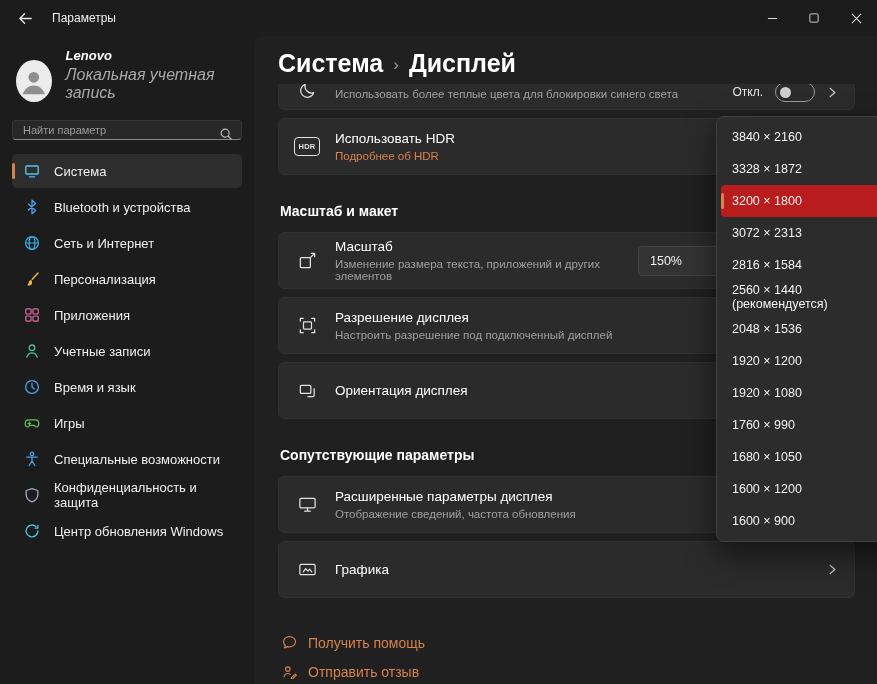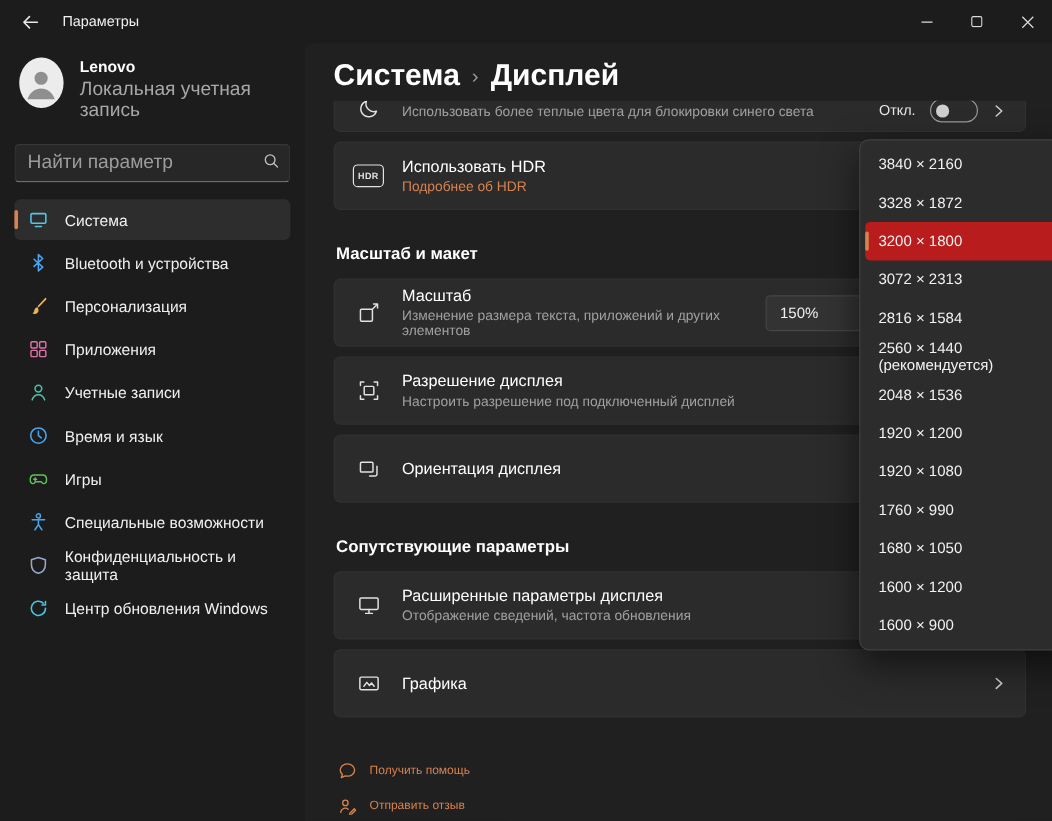--- a/index.html
+++ b/index.html
@@ -11,28 +11,28 @@
   
   .titlebar{height:36px;display:flex;align-items:center;padding-left:8px;position:relative;}
   .back-btn{width:34px;height:30px;display:flex;align-items:center;justify-content:center;
     border-radius:4px;color:#e8e8e8;cursor:pointer;}
   .tb-title{font-size:12px;margin-left:10px;color:#f0f0f0;}
   .window-controls{position:absolute;right:0;top:0;height:36px;display:flex;}
   .win-btn{width:42px;height:36px;display:flex;align-items:center;justify-content:center;color:#dcdcdc;}
 
   
   .sidebar{position:absolute;top:36px;left:0;width:254px;bottom:0;padding:6px 12px 0;}
-  .user{display:flex;align-items:flex-start;gap:14px;padding:6px 4px 16px;}
+  .user{display:flex;align-items:flex-end;gap:14px;padding:6px 4px 16px;font-style:italic;}
   .avatar{width:42px;height:42px;border-radius:50%;background:#ececec;display:flex;
     align-items:center;justify-content:center;overflow:hidden;}
   .user-name{font-size:13px;font-weight:700;}
   .user-sub{font-size:16px;color:#a8a8a8;margin-top:3px;}
   .search-wrap{position:relative;margin:2px 0 14px;}
-  .search-input{width:100%;height:32px;background:#272727;border:1px solid #363636;
-    border-bottom:1px solid #868686;border-radius:4px;color:#e8e8e8;font-size:16px;
+  .search-input{width:100%;height:20px;background:#272727;border:1px solid #363636;
+    border-bottom:1px solid #868686;border-radius:4px;color:#e8e8e8;font-size:11px;
     padding:0 30px 0 10px;outline:none;font-family:inherit;}
   .search-input::placeholder{color:#9c9c9c;}
   .search-icon{position:absolute;right:9px;top:7px;color:#bdbdbd;}
   .nav{display:flex;flex-direction:column;gap:2px;}
   .nav-item{height:34px;display:flex;align-items:center;gap:14px;padding:0 12px;border-radius:5px;
     font-size:13px;color:#f0f0f0;position:relative;cursor:pointer;}
   .nav-item.selected{background:#2d2d2d;}
   .nav-item.selected::before{content:"";position:absolute;left:0;top:9px;width:3px;height:16px;
     border-radius:2px;background:var(--accent,#d8824f);}
   .nav-icon{width:16px;height:16px;flex:0 0 16px;}
@@ -70,21 +70,21 @@
     padding:4px 3px;letter-spacing:.3px;color:#e2e2e2;}
   .link{color:var(--accent,#d8824f);font-size:11.5px;margin-top:4px;cursor:pointer;}
 
   .section-heading{font-size:14px;font-weight:700;margin:28px 0 13px;padding-left:2px;}
 
   .select-box{height:30px;width:200px;background:#333;border:1px solid #454545;border-radius:4px;
     display:flex;align-items:center;padding:0 11px;font-size:12.5px;color:#f0f0f0;cursor:pointer;}
 
   .footer{margin-top:30px;padding-left:4px;}
   .footer-link{display:flex;align-items:center;gap:11px;height:29px;color:var(--accent,#d8824f);
-    font-size:10px;cursor:pointer;width:max-content;}
+    font-size:14px;cursor:pointer;width:max-content;}
 
   
   .flyout{position:absolute;left:716px;top:116px;width:188px;background:#2c2c2c;
     border:1px solid #404040;border-radius:8px;padding:4px;z-index:40;
     box-shadow:0 12px 30px rgba(0,0,0,.55);}
   .flyout-item{height:32px;display:flex;align-items:center;padding:0 11px;border-radius:4px;
     font-size:12.5px;color:#f2f2f2;position:relative;cursor:pointer;}
   .flyout-item.selected{background:#b91c1c;}
   .flyout-item.selected::before{content:"";position:absolute;left:0;top:8px;width:3px;height:16px;
     border-radius:2px;background:var(--accent,#d8824f);}
@@ -162,20 +162,30 @@
         </span>
       <span>Система</span>
     </div>
     <div class="nav-item">
       <span class="nav-icon c-bt">
           <svg viewBox="0 0 16 16" width="16" height="16" fill="none" stroke="currentColor" stroke-width="1.3" stroke-linecap="round" stroke-linejoin="round">
             <path d="M8 1.2v13.6l3.6-3.2L4.4 5M8 1.2l3.6 3.2-7.2 6.6"></path>
           </svg>
         </span>
       <span>Bluetooth и устройства</span>
+    </div>
+    <div class="nav-item">
+      <span class="nav-icon c-net">
+          <svg viewBox="0 0 16 16" width="16" height="16" fill="none" stroke="currentColor" stroke-width="1.2" stroke-linecap="round">
+            <circle cx="8" cy="8" r="6.4"></circle>
+            <ellipse cx="8" cy="8" rx="2.9" ry="6.4"></ellipse>
+            <path d="M1.8 8h12.4"></path>
+          </svg>
+        </span>
+      <span>Сеть и Интернет</span>
     </div>
     <div class="nav-item">
       <span class="nav-icon c-pers">
           <svg viewBox="0 0 16 16" width="16" height="16" fill="none" stroke="currentColor" stroke-width="1.5" stroke-linecap="round">
             <path d="M14 2L8.2 8.2"></path>
             <path d="M7.5 9c-1.6 0-2.9 1.3-3 3-.1 1-.6 1.6-1.5 2 .9.6 2.2.8 3.2.4 1.3-.5 2-1.7 1.9-3.1z" fill="currentColor" stroke="none"></path>
           </svg>
         </span>
       <span>Персонализация</span>
     </div>

